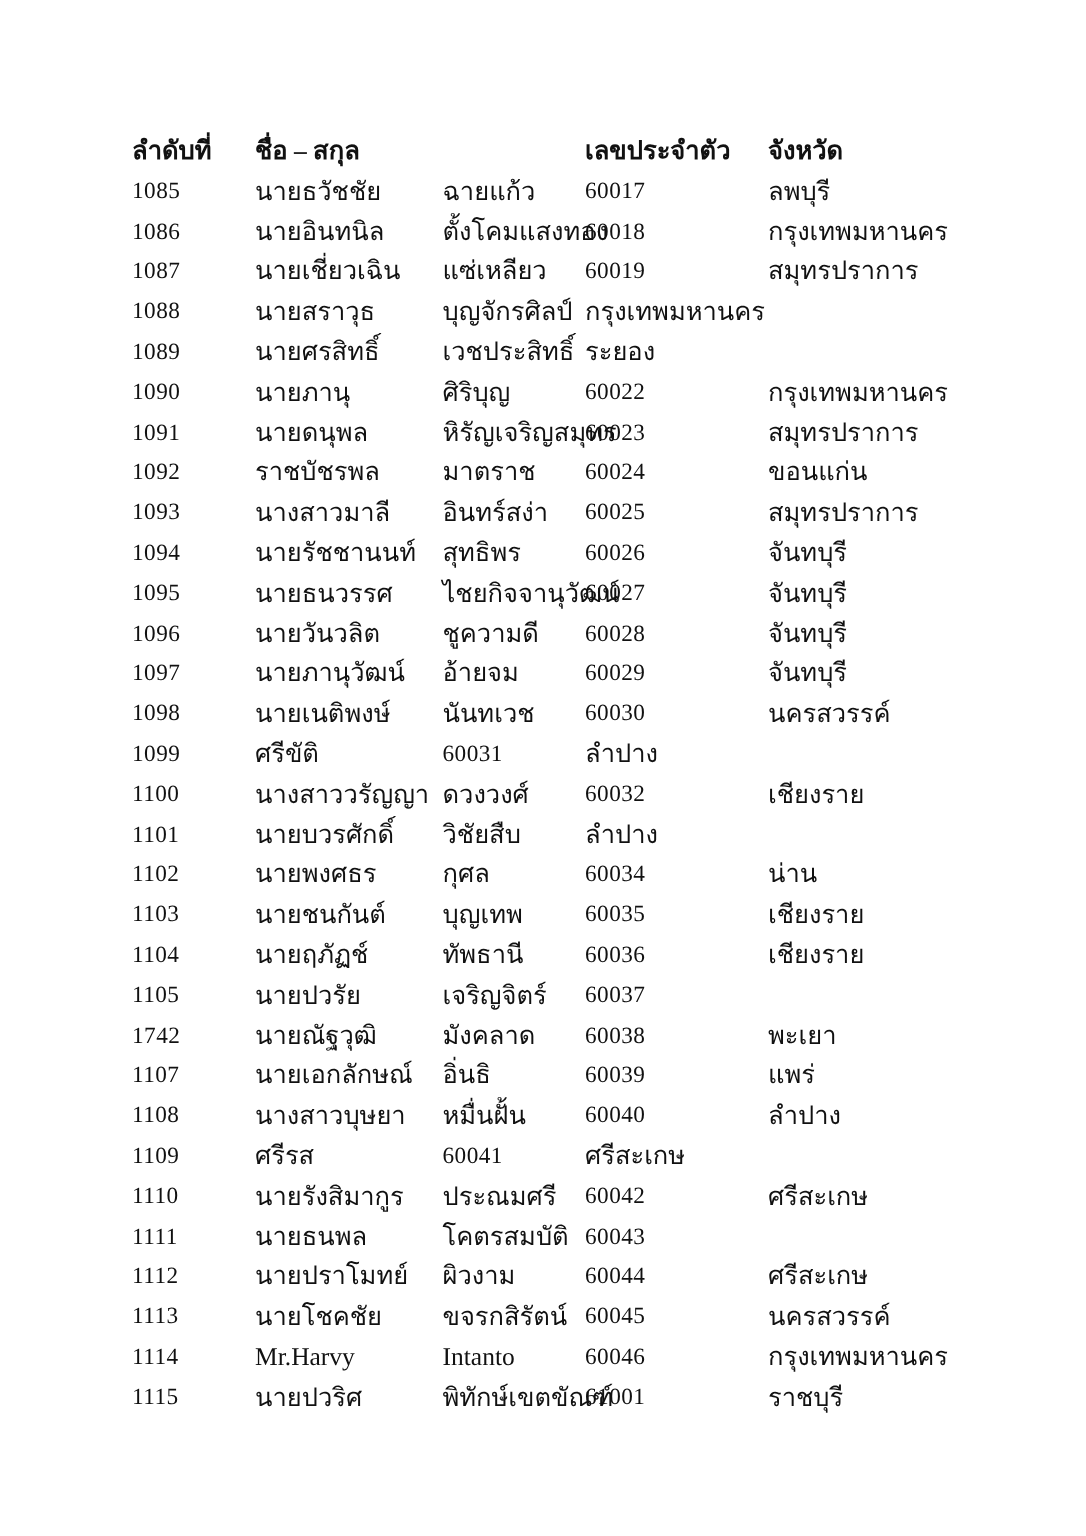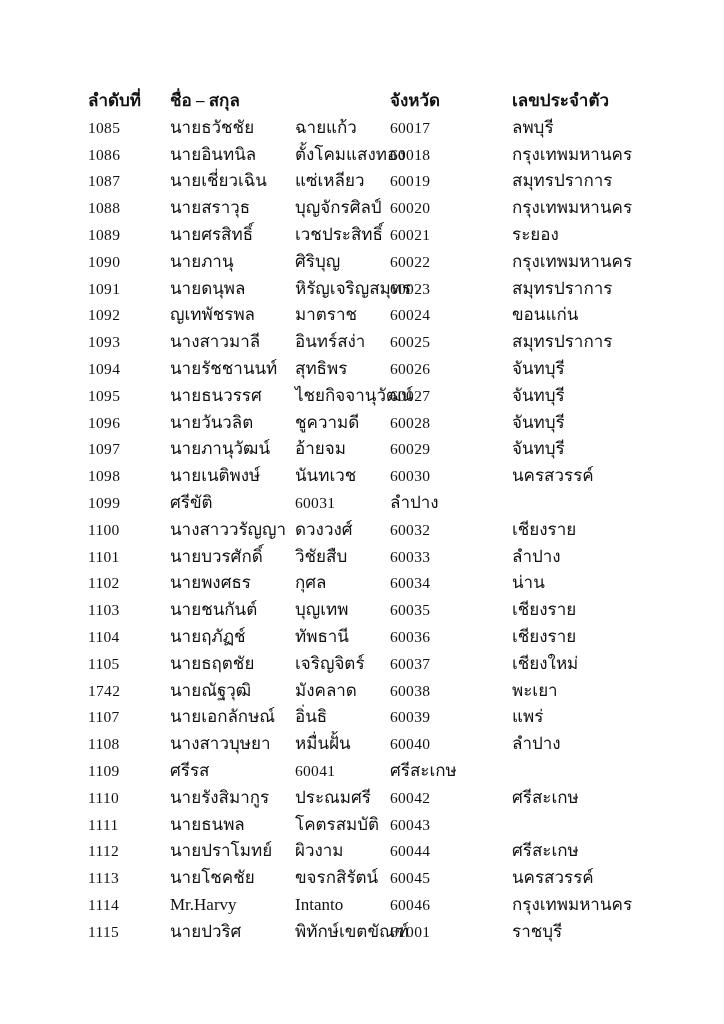--- a/index.html
+++ b/index.html
@@ -47,22 +47,22 @@
 </style>
 </head>
 <body>
 
 <div class="page">
   <div class="roster">
 
     <div class="row header">
       <div class="cell">ลำดับที่</div>
       <div class="cell name-header">ชื่อ – สกุล</div>
+      <div class="cell">เลขประจำตัว</div>
       <div class="cell">จังหวัด</div>
-      <div class="cell">เลขประจำตัว</div>
     </div>
 
     <div>
       <div class="row">
         <div class="cell num">1085</div>
         <div class="cell">นายธวัชชัย</div>
         <div class="cell">ฉายแก้ว</div>
         <div class="cell num">60017</div>
         <div class="cell">ลพบุรี</div>
       </div>
@@ -80,29 +80,27 @@
         <div class="cell">นายเชี่ยวเฉิน</div>
         <div class="cell">แซ่เหลียว</div>
         <div class="cell num">60019</div>
         <div class="cell">สมุทรปราการ</div>
       </div>
 
       <div class="row">
         <div class="cell num">1088</div>
         <div class="cell">นายสราวุธ</div>
         <div class="cell">บุญจักรศิลป์</div>
-        <div class="cell num">60020</div>
         <div class="cell">กรุงเทพมหานคร</div>
       </div>
 
       <div class="row">
         <div class="cell num">1089</div>
         <div class="cell">นายศรสิทธิ์</div>
         <div class="cell">เวชประสิทธิ์</div>
-        <div class="cell num">60021</div>
         <div class="cell">ระยอง</div>
       </div>
 
       <div class="row">
         <div class="cell num">1090</div>
         <div class="cell">นายภานุ</div>
         <div class="cell">ศิริบุญ</div>
         <div class="cell num">60022</div>
         <div class="cell">กรุงเทพมหานคร</div>
       </div>
@@ -110,21 +108,21 @@
       <div class="row">
         <div class="cell num">1091</div>
         <div class="cell">นายดนุพล</div>
         <div class="cell">หิรัญเจริญสมุทร</div>
         <div class="cell num">60023</div>
         <div class="cell">สมุทรปราการ</div>
       </div>
 
       <div class="row">
         <div class="cell num">1092</div>
-        <div class="cell">ญเทพัชรพล</div>
+        <div class="cell">ราชบัชรพล</div>
         <div class="cell">มาตราช</div>
         <div class="cell num">60024</div>
         <div class="cell">ขอนแก่น</div>
       </div>
 
       <div class="row">
         <div class="cell num">1093</div>
         <div class="cell">นางสาวมาลี</div>
         <div class="cell">อินทร์สง่า</div>
         <div class="cell num">60025</div>
@@ -183,21 +181,20 @@
         <div class="cell">นางสาววรัญญา</div>
         <div class="cell">ดวงวงศ์</div>
         <div class="cell num">60032</div>
         <div class="cell">เชียงราย</div>
       </div>
 
       <div class="row">
         <div class="cell num">1101</div>
         <div class="cell">นายบวรศักดิ์</div>
         <div class="cell">วิชัยสืบ</div>
-        <div class="cell num">60033</div>
         <div class="cell">ลำปาง</div>
       </div>
 
       <div class="row">
         <div class="cell num">1102</div>
         <div class="cell">นายพงศธร</div>
         <div class="cell">กุศล</div>
         <div class="cell num">60034</div>
         <div class="cell">น่าน</div>
       </div>
@@ -213,24 +210,23 @@
       <div class="row">
         <div class="cell num">1104</div>
         <div class="cell">นายฤภัฏช์</div>
         <div class="cell">ทัพธานี</div>
         <div class="cell num">60036</div>
         <div class="cell">เชียงราย</div>
       </div>
 
       <div class="row">
         <div class="cell num">1105</div>
-        <div class="cell">นายธฤตชัย</div>
+        <div class="cell">นายปวรัย</div>
         <div class="cell">เจริญจิตร์</div>
         <div class="cell num">60037</div>
-        <div class="cell">เชียงใหม่</div>
       </div>
 
       <div class="row">
         <div class="cell num">1742</div>
         <div class="cell">นายณัฐวุฒิ</div>
         <div class="cell">มังคลาด</div>
         <div class="cell num">60038</div>
         <div class="cell">พะเยา</div>
       </div>
 

